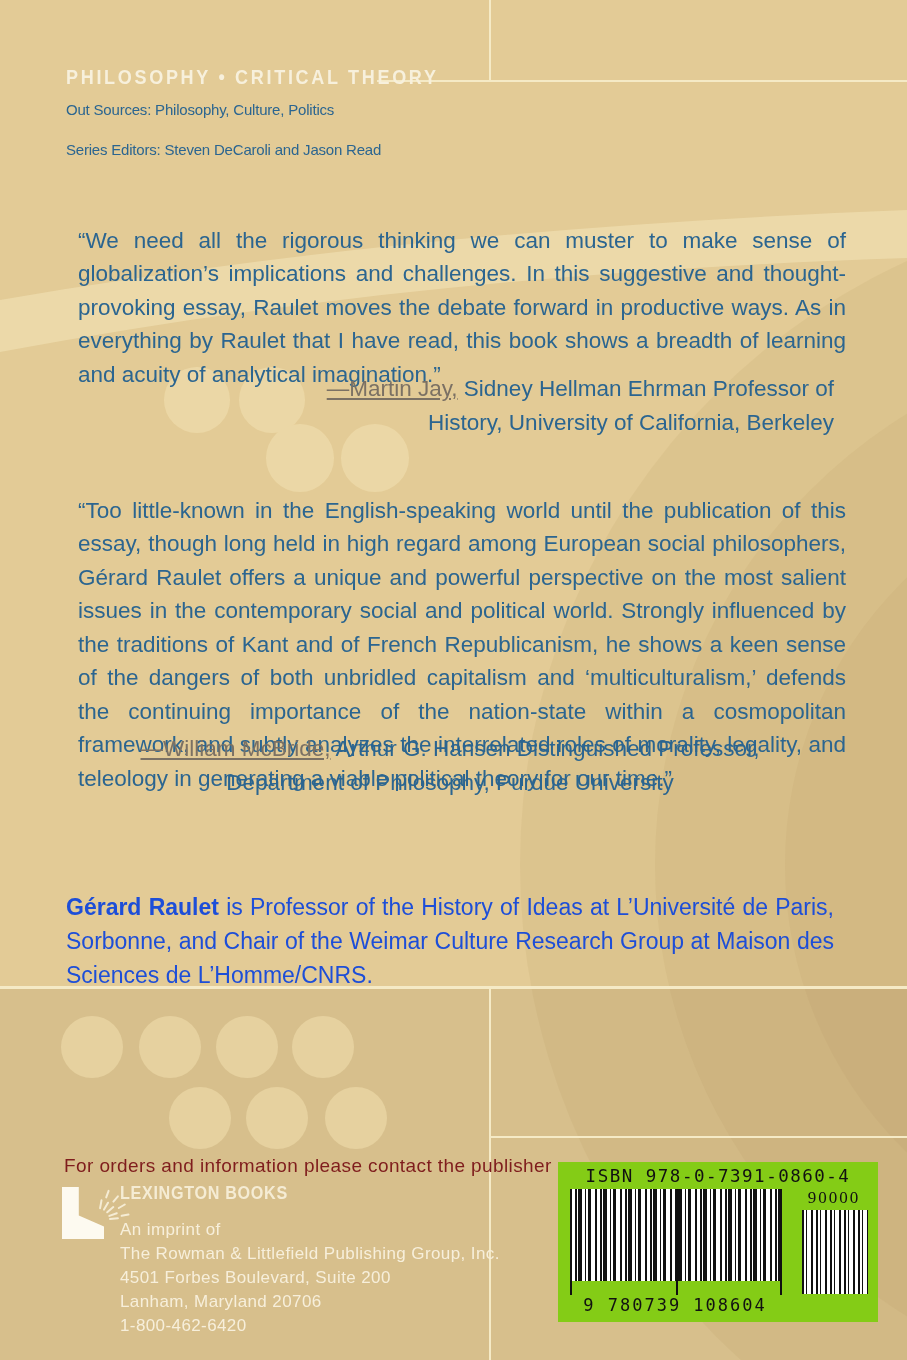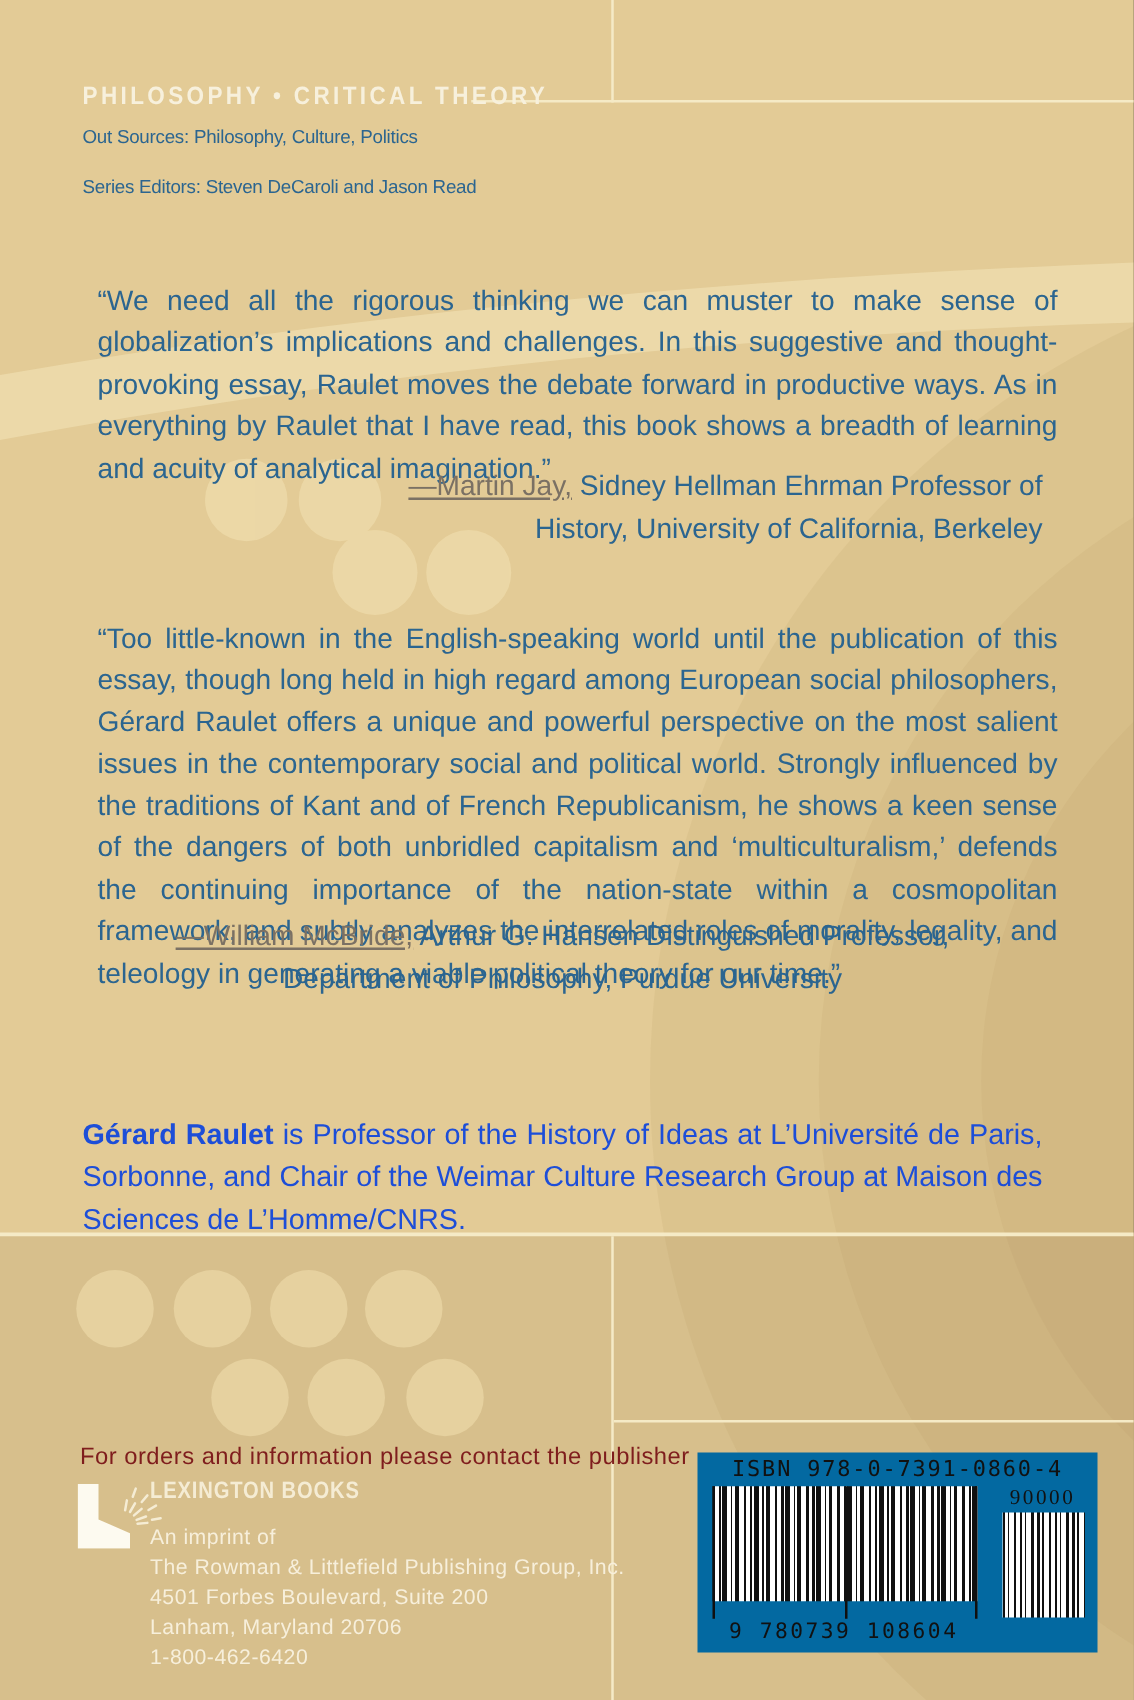--- a/index.html
+++ b/index.html
@@ -54,21 +54,21 @@
     position:absolute;left:120px;top:1182px;color:#f5ecd4;font-size:19px;font-weight:bold;
     letter-spacing:.8px;transform:scaleX(.85);transform-origin:left center;white-space:nowrap;
   }
   .pub-line{position:absolute;left:120px;color:#f7efdb;font-size:17px;letter-spacing:.4px;white-space:nowrap;margin-top:12px;}
   #pub-imprint-of{top:1208px;}
   #pub-group{top:1232px;}
   #pub-addr1{top:1256px;}
   #pub-addr2{top:1280px;}
   #pub-phone{top:1304px;}
 
-  .barcode-box{position:absolute;left:558px;top:1162px;width:320px;height:160px;background:#0369a1;}
+  .barcode-box{position:absolute;left:558px;top:1162px;width:320px;height:160px;background:#84cc16;}
   .isbn-label{
     position:absolute;left:0;top:4px;width:100%;text-align:center;color:#111;
     font-family:"DejaVu Sans Mono", monospace;font-size:17.5px;letter-spacing:1.5px;white-space:nowrap;
   }
   .bars-main{
     position:absolute;left:12px;top:27px;width:212px;height:92px;
     background:repeating-linear-gradient(90deg,#101010 0 2px,#fff 2px 5px,#101010 5px 7px,#fff 7px 8px,#101010 8px 12px,#fff 12px 15px,#101010 15px 16px,#fff 16px 18px,#101010 18px 21px,#fff 21px 25px);
   }
   .guard{position:absolute;top:27px;width:2px;height:106px;background:#101010;}
   #guard-l{left:12px;} #guard-m{left:118px;} #guard-r{left:222px;}

